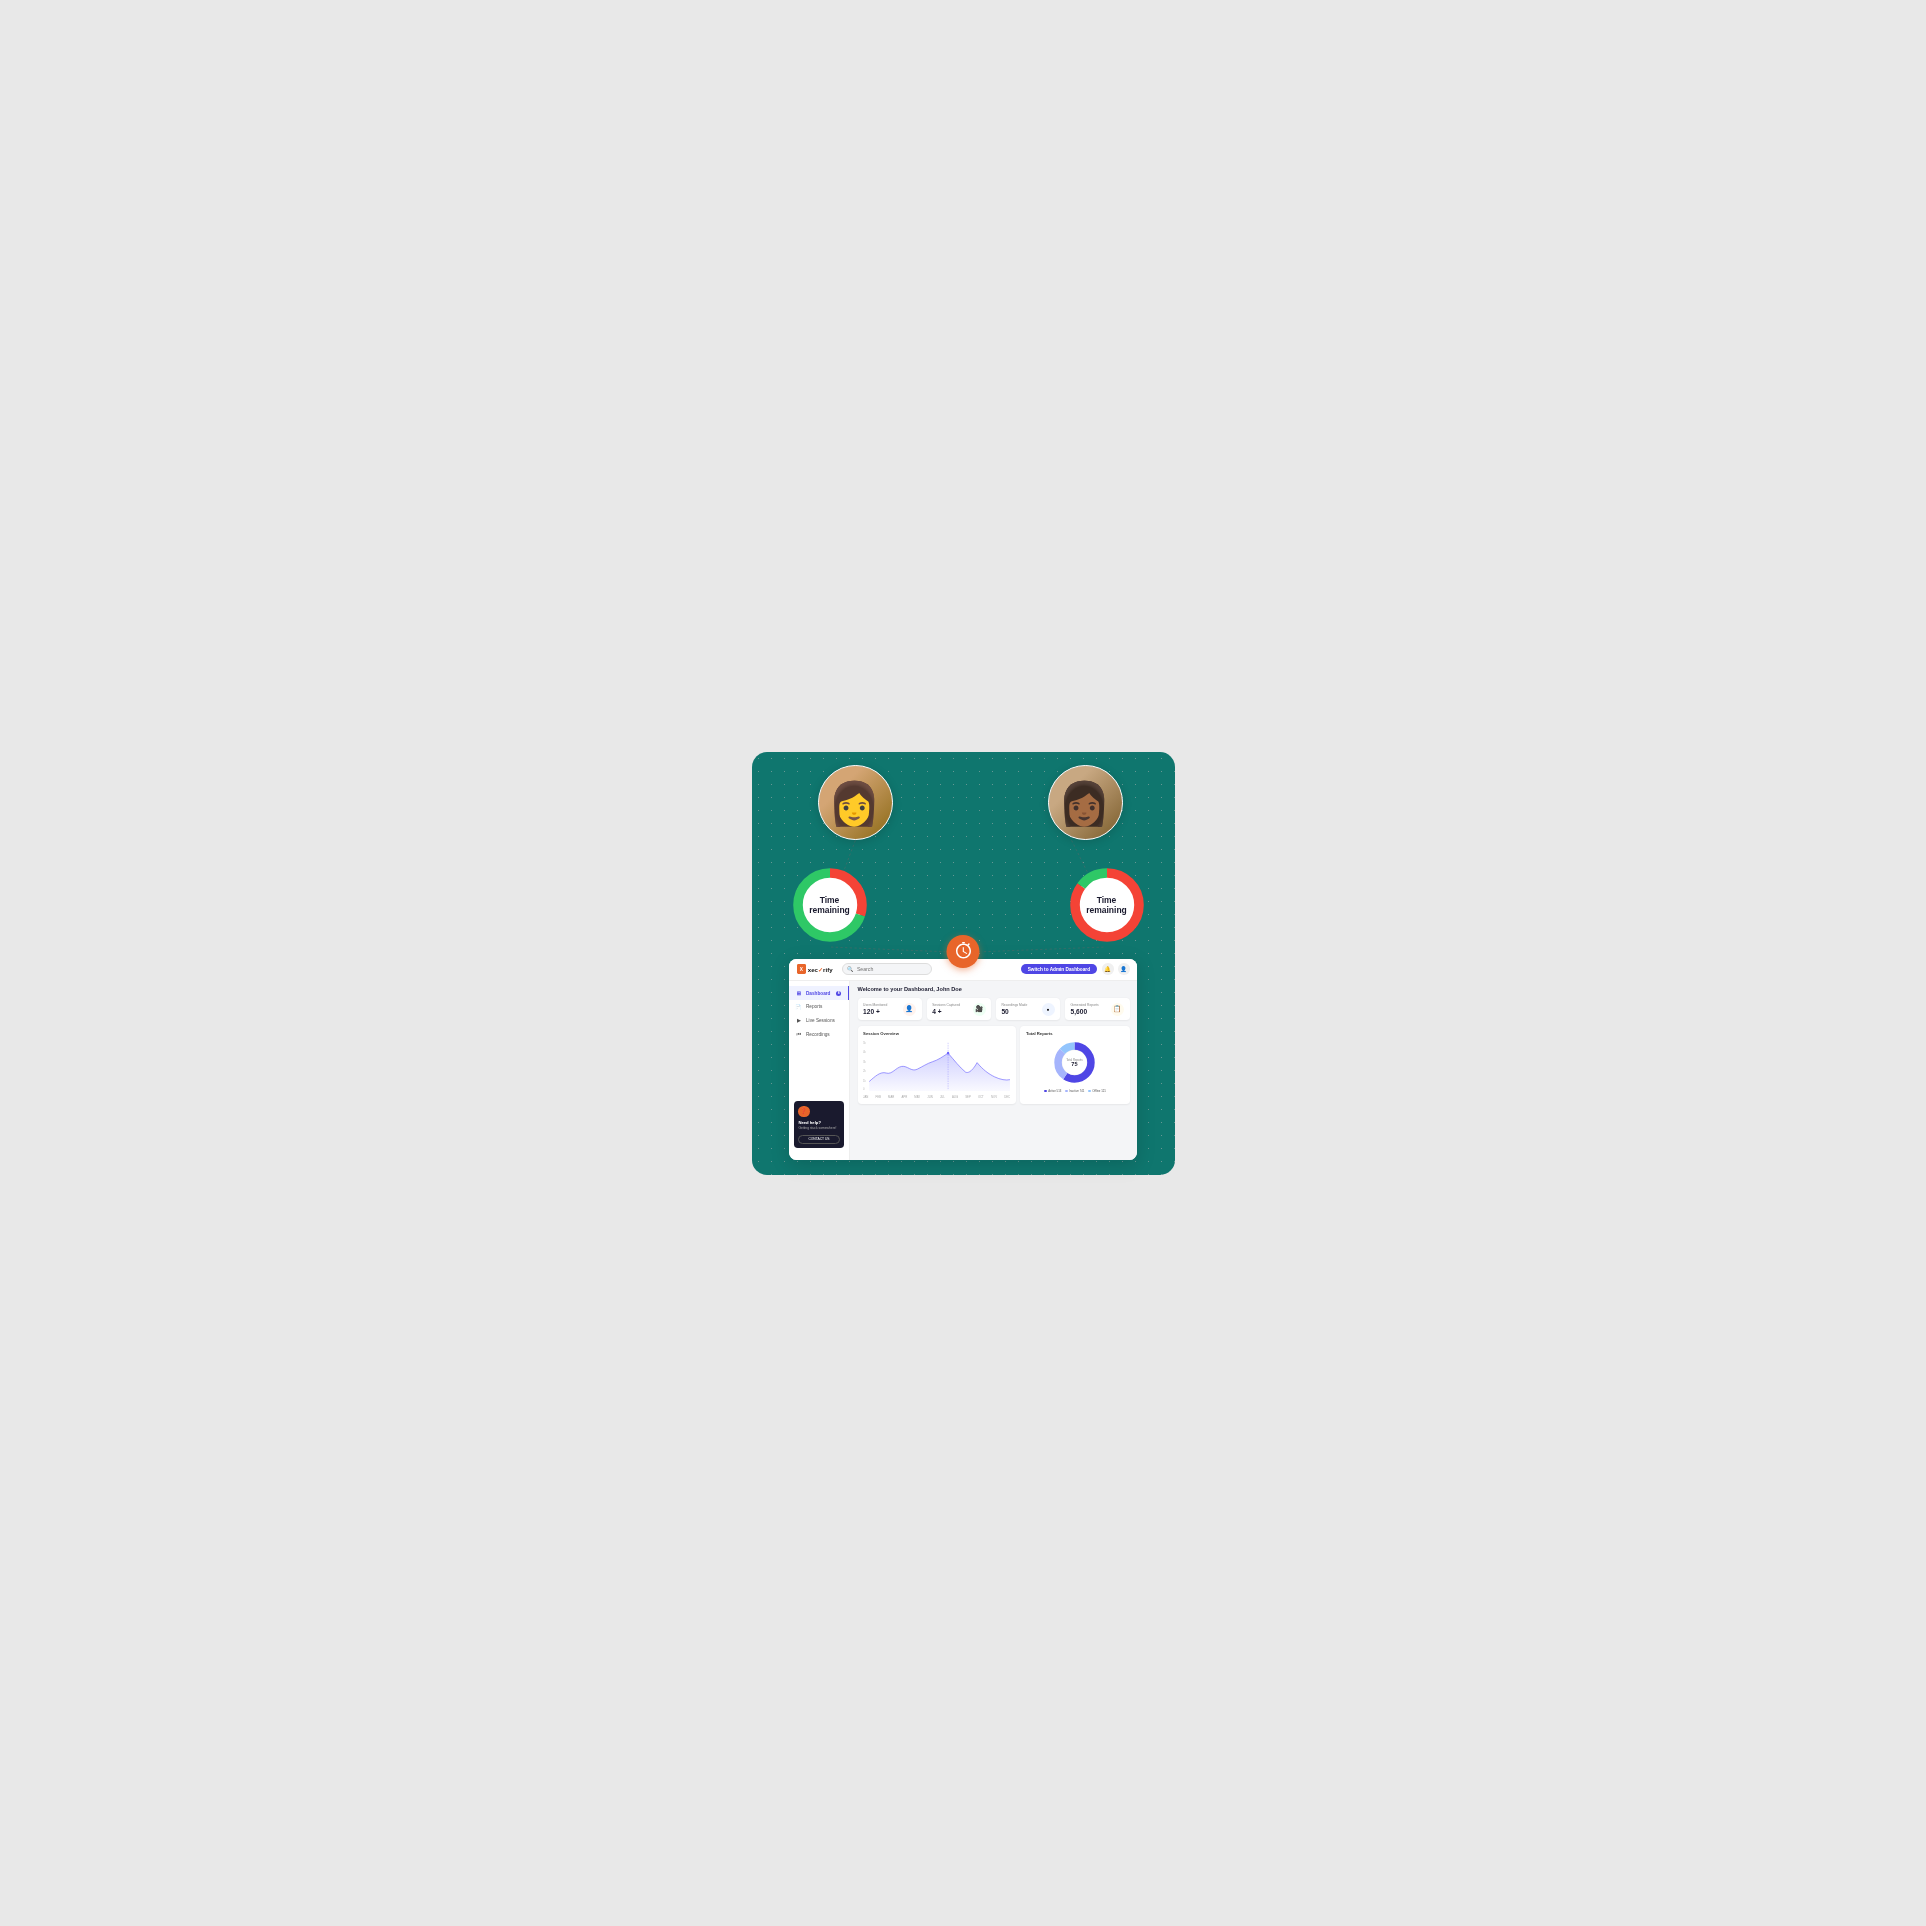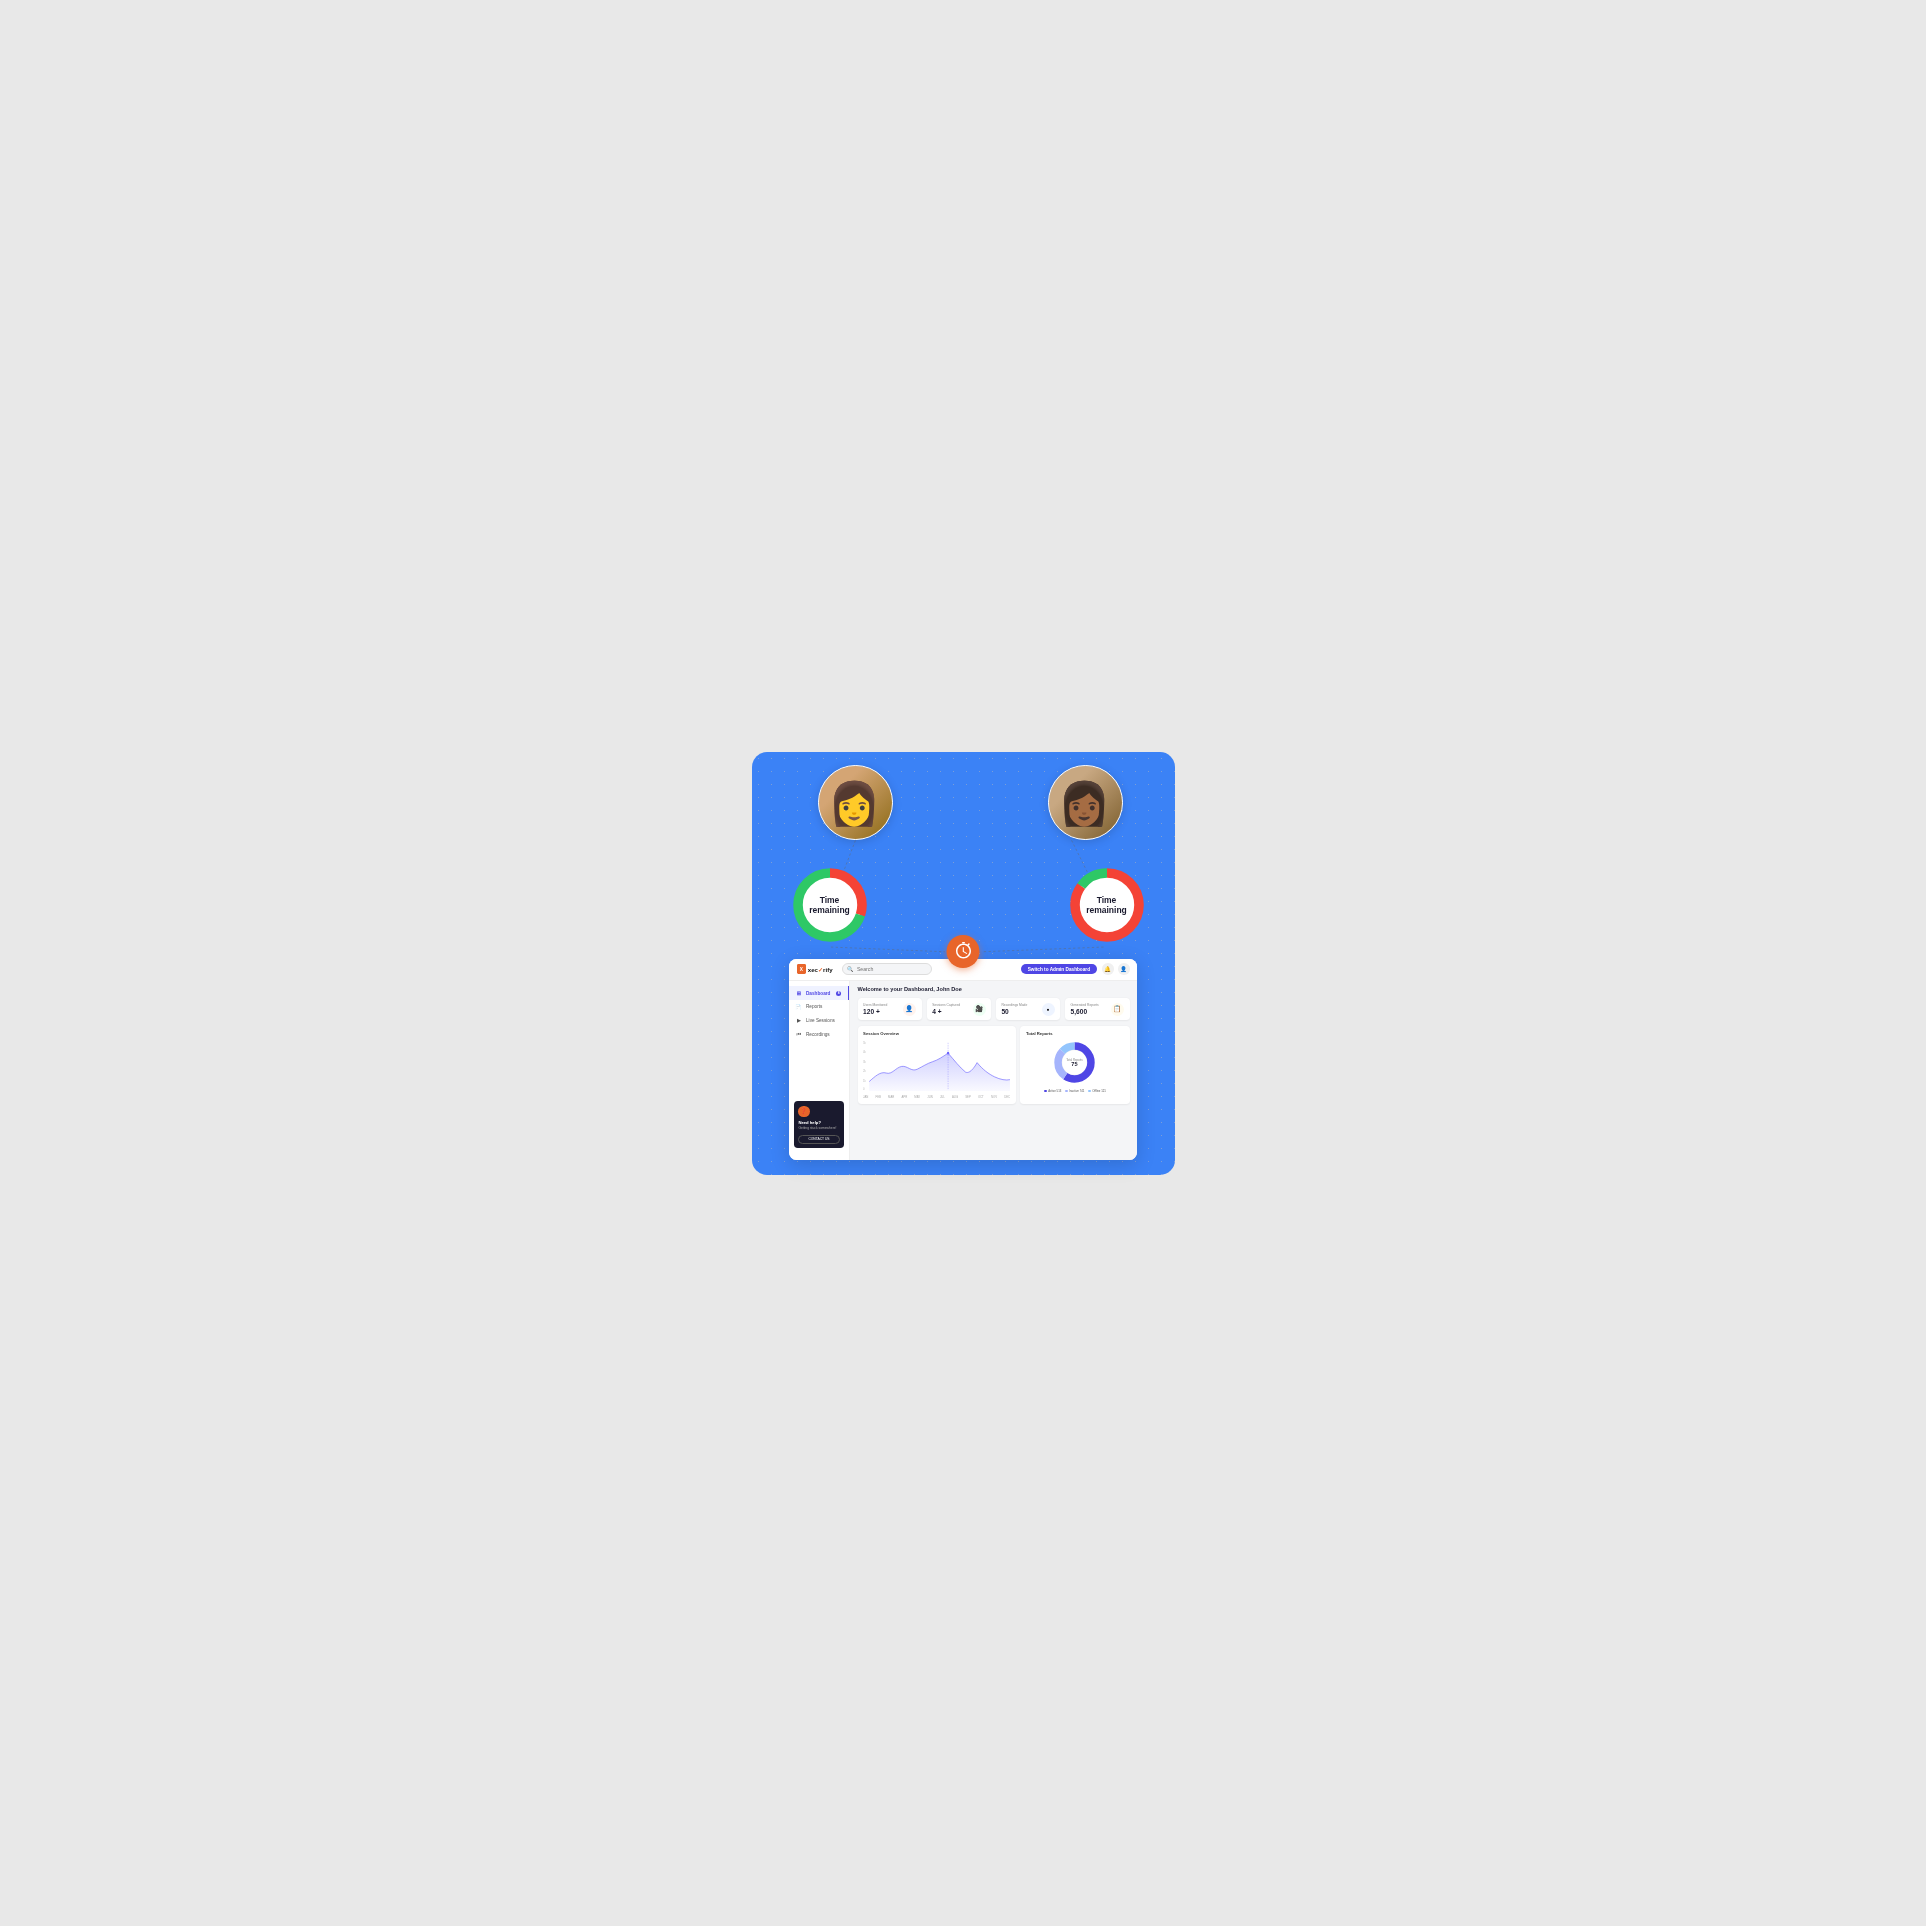--- a/index.html
+++ b/index.html
@@ -9,21 +9,21 @@
       display: flex;
       justify-content: center;
       align-items: center;
       min-height: 100vh;
       font-family: 'Segoe UI', Arial, sans-serif;
     }
 
     .page-wrapper {
       width: 423px;
       height: 423px;
-      background: #3b82f6;
+      background: #0f766e;
       border-radius: 15px;
       position: relative;
       overflow: visible;
     }
 
     
     .page-wrapper::before {
       content: '';
       position: absolute;
       inset: 0;

